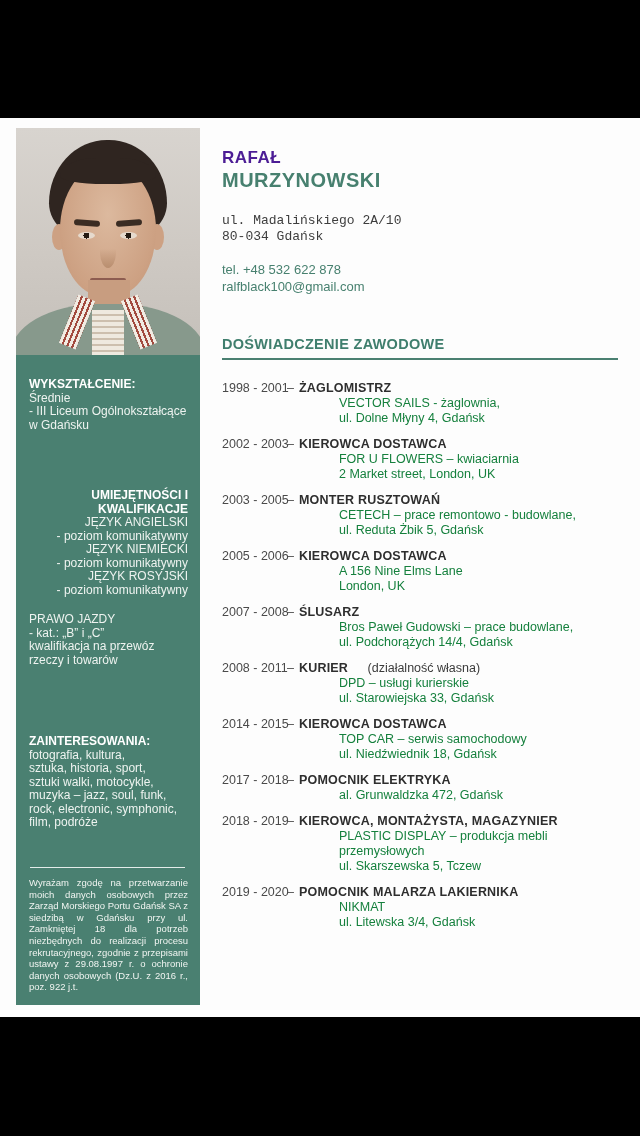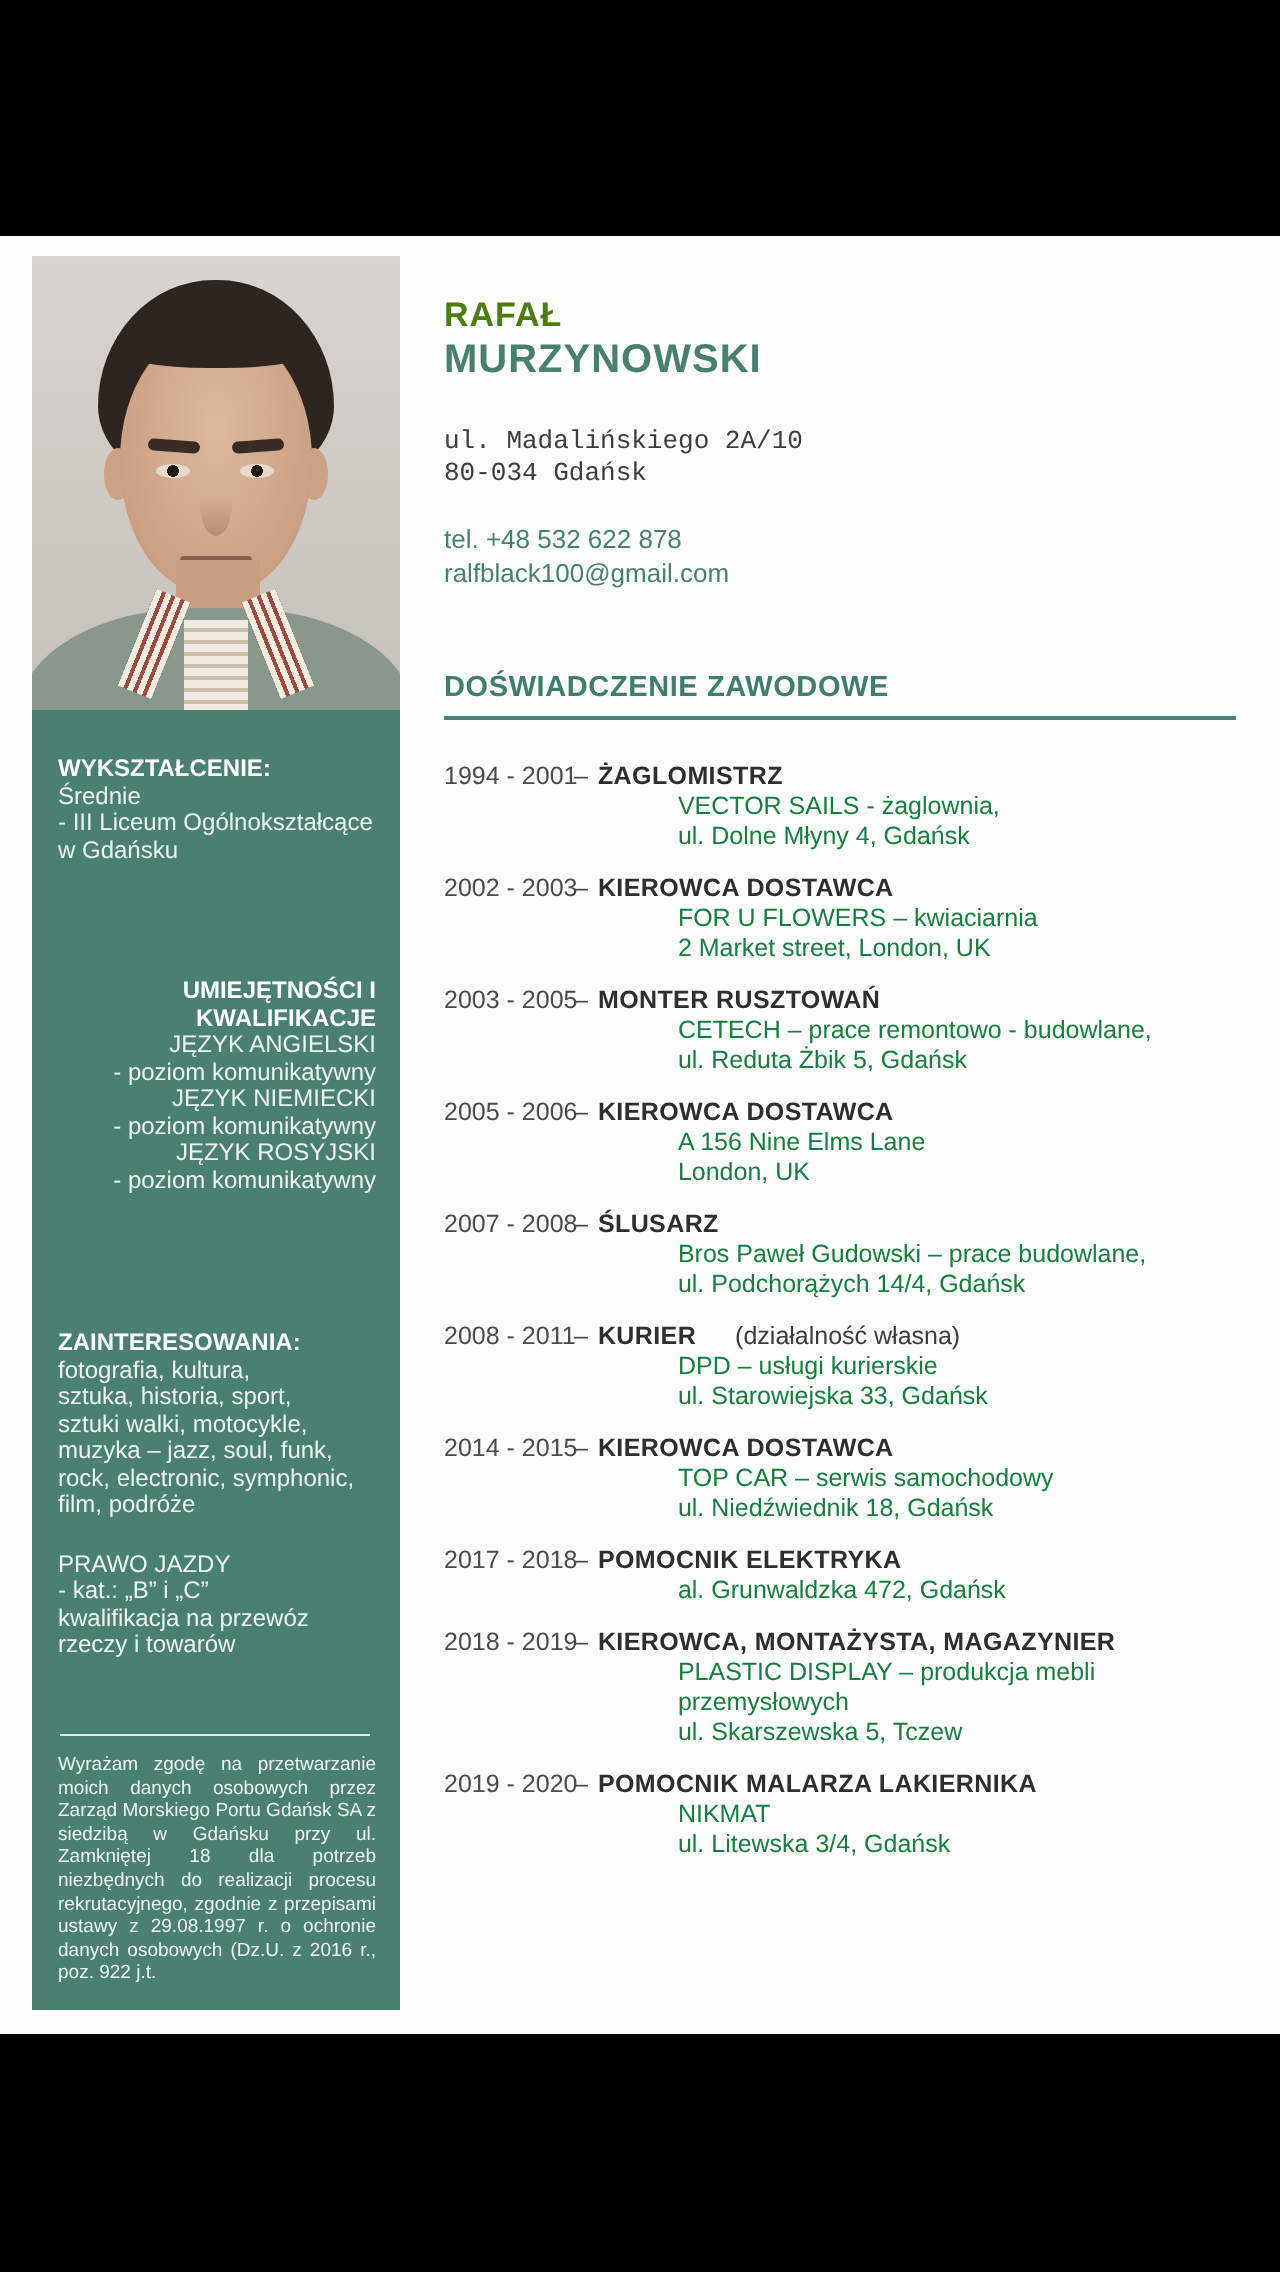--- a/index.html
+++ b/index.html
@@ -47,21 +47,21 @@
   .sb-sec{margin:0;}
   .sb-sec.skills{margin-top:57px;text-align:right;}
   .sb-sec.driving{margin-top:16px;}
   .sb-sec.interests{margin-top:68px;}
   .sb-foot{margin-top:auto;}
   .sb-rule{border:none;border-top:1px solid rgba(255,255,255,.85);margin:0 3px 9px 1px;}
   .sb-disc{margin:0;font-size:9.5px;line-height:11.6px;text-align:justify;color:#f0f4f1;}
 
   
   .main{position:absolute;left:222px;top:30px;width:398px;color:#3b3b3b;}
-  .name-first{font-size:17px;font-weight:600;letter-spacing:.5px;color:#4d7c0f;margin:0;}
+  .name-first{font-size:17px;font-weight:600;letter-spacing:.5px;color:#4c1d95;margin:0;}
   .name-last{font-size:20px;font-weight:bold;letter-spacing:.5px;color:#47806f;margin:1px 0 0 0;}
   .addr{margin-top:21px;font-size:13px;line-height:16px;color:#3d3d3d;font-family:Liberation Mono, monospace;}
   .contact{margin-top:17px;font-size:13px;line-height:16.5px;color:#47806f;}
   .exp-h{margin:41px 0 0 0;font-size:14.5px;font-weight:bold;letter-spacing:.3px;color:#3f7e6d;}
   .exp-rule{border:none;border-top:2px solid #4a8071;margin:6px 0 0 0;width:396px;}
   .entries{margin-top:21px;}
   .entry{display:flex;align-items:flex-start;font-size:12.5px;line-height:15px;margin-bottom:11px;}
   .dates{width:64px;flex:none;color:#4a4a4a;white-space:nowrap;}
   .sep{flex:none;margin:0 5px 0 1px;color:#4a4a4a;}
   .ebody{flex:1;}
@@ -108,37 +108,37 @@
         <section class="sb-sec skills">
           <div class="sb-h">UMIEJĘTNOŚCI I KWALIFIKACJE</div>
           <div class="sb-line">JĘZYK ANGIELSKI</div>
           <div class="sb-line">- poziom komunikatywny</div>
           <div class="sb-line">JĘZYK NIEMIECKI</div>
           <div class="sb-line">- poziom komunikatywny</div>
           <div class="sb-line">JĘZYK ROSYJSKI</div>
           <div class="sb-line">- poziom komunikatywny</div>
         </section>
 
+        <section class="sb-sec driving">
+          <div class="sb-line">PRAWO JAZDY</div>
+          <div class="sb-line">- kat.: „B” i „C”</div>
+          <div class="sb-line">kwalifikacja na przewóz</div>
+          <div class="sb-line">rzeczy i towarów</div>
+        </section>
+
         <section class="sb-sec interests">
           <div class="sb-h">ZAINTERESOWANIA:</div>
           <div class="sb-line">fotografia, kultura,</div>
           <div class="sb-line">sztuka, historia, sport,</div>
           <div class="sb-line">sztuki walki, motocykle,</div>
           <div class="sb-line">muzyka – jazz, soul, funk,</div>
           <div class="sb-line">rock, electronic, symphonic,</div>
           <div class="sb-line">film,  podróże</div>
         </section>
 
-        <section class="sb-sec driving">
-          <div class="sb-line">PRAWO JAZDY</div>
-          <div class="sb-line">- kat.: „B” i „C”</div>
-          <div class="sb-line">kwalifikacja na przewóz</div>
-          <div class="sb-line">rzeczy i towarów</div>
-        </section>
-
         <div class="sb-foot">
           <hr class="sb-rule">
           <p class="sb-disc">Wyrażam zgodę na przetwarzanie moich danych osobowych przez Zarząd Morskiego Portu Gdańsk SA z siedzibą w Gdańsku przy ul. Zamkniętej 18 dla potrzeb niezbędnych do realizacji procesu rekrutacyjnego, zgodnie z przepisami ustawy z 29.08.1997 r. o ochronie danych osobowych (Dz.U. z 2016 r., poz. 922 j.t.</p>
         </div>
       </div>
     </aside>
 
     <main class="main">
       <h1 class="name-first">RAFAŁ</h1>
       <h1 class="name-last">MURZYNOWSKI</h1>
@@ -152,21 +152,21 @@
         <div>tel. +48 532 622 878</div>
         <div>ralfblack100@gmail.com</div>
       </div>
 
       <h2 class="exp-h">DOŚWIADCZENIE ZAWODOWE</h2>
       <hr class="exp-rule">
 
       <div class="entries">
 
         <div class="entry">
-          <span class="dates">1994 - 2001</span>
+          <span class="dates">1998 - 2001</span>
           <span class="sep">–</span>
           <div class="ebody">
             <div><span class="etitle">ŻAGLOMISTRZ</span><span class="esuffix"></span></div>
             <div class="eline">VECTOR SAILS - żaglownia,</div>
             <div class="eline">ul. Dolne Młyny 4, Gdańsk</div>
           </div>
         </div>
 
         <div class="entry">
           <span class="dates">2002 - 2003</span>

